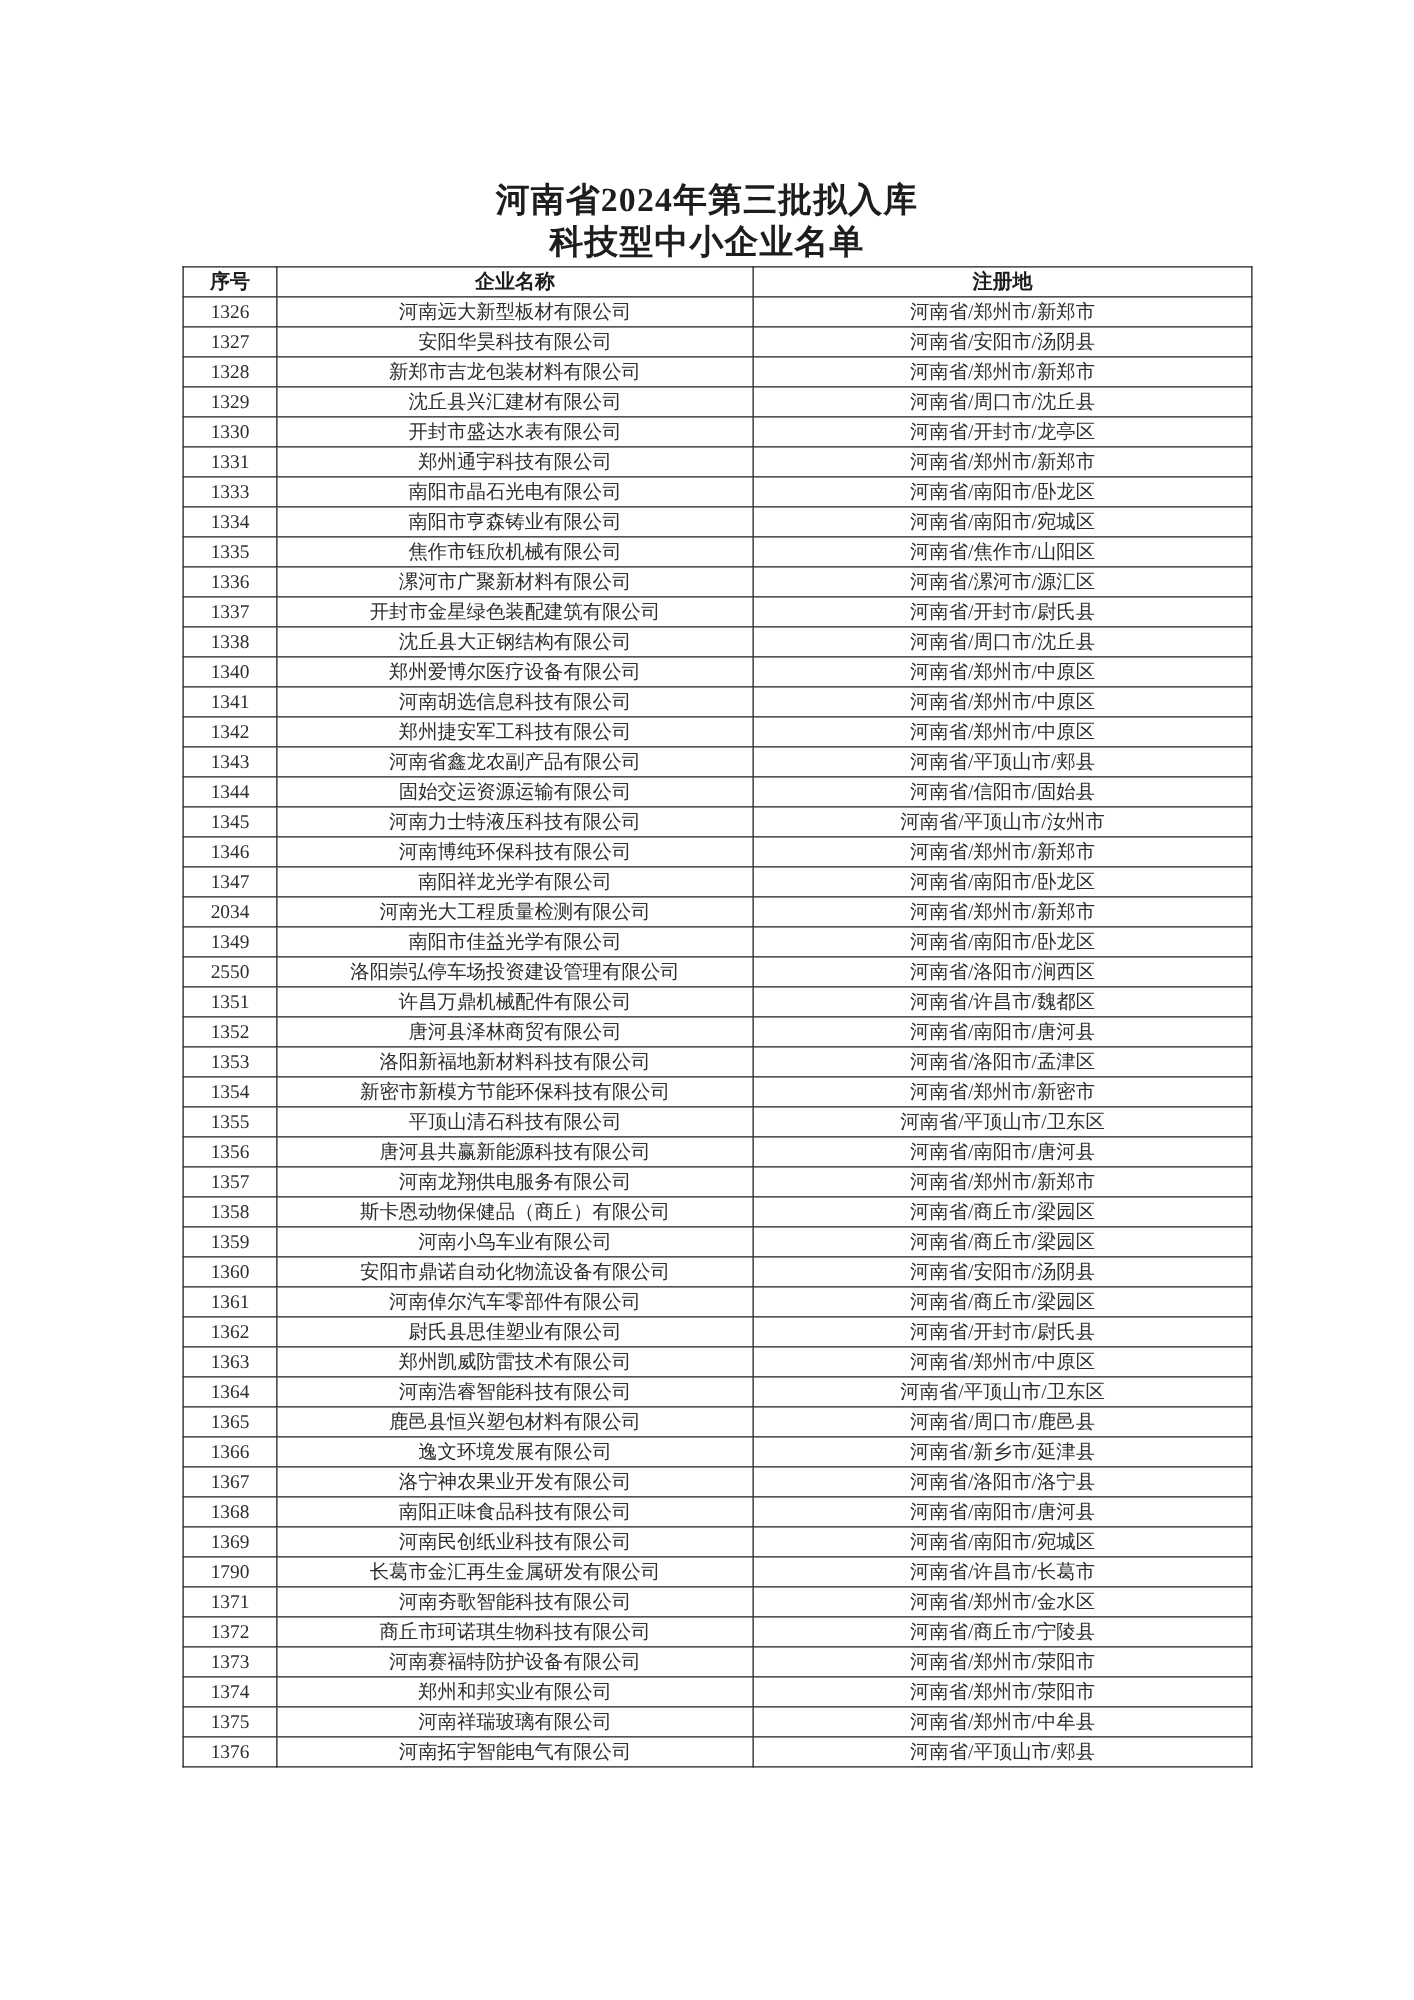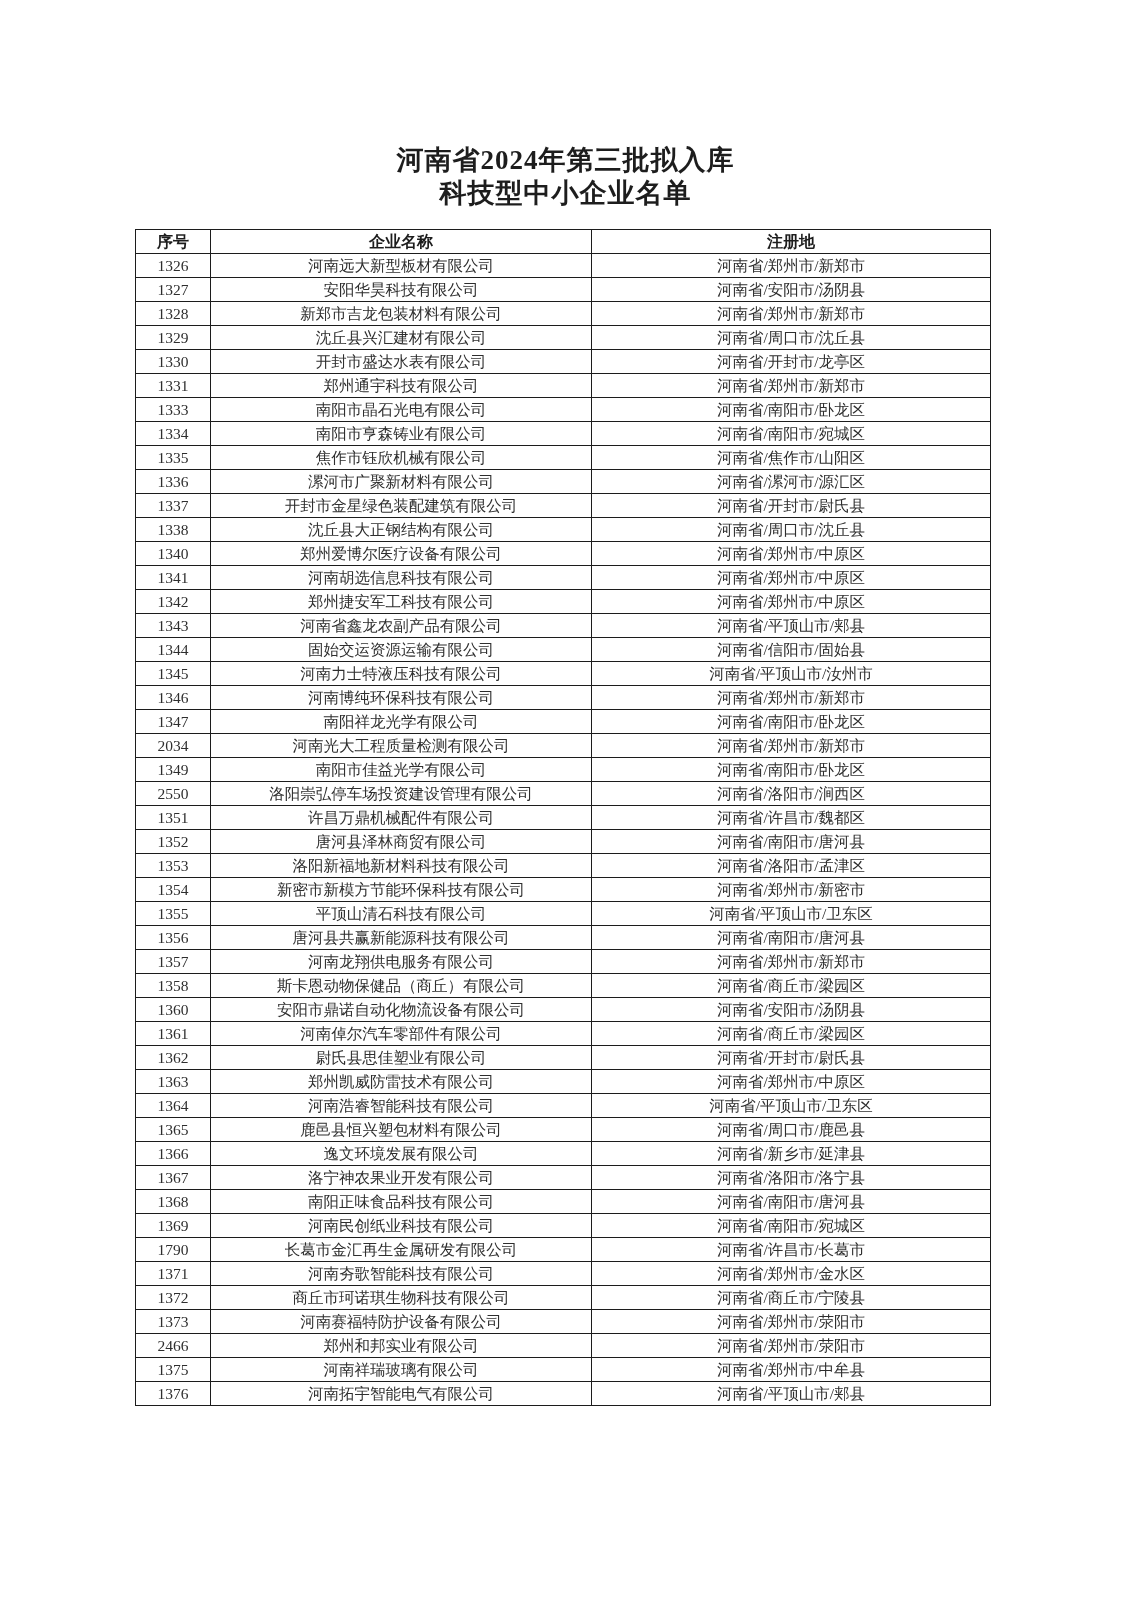--- a/index.html
+++ b/index.html
@@ -24,27 +24,26 @@
     color: #1d1d1d;
   }
   .title-line {
     font-size: 27px;
     font-weight: bold;
     line-height: 33px;
     letter-spacing: 1px;
   }
   table.roster {
     position: absolute;
-    left: 135px;
+    left: 146px;
     top: 213px;
     width: 855px;
     border-collapse: collapse;
     table-layout: fixed;
     color: #2e2e2e;
-    margin-top: 16px;
   }
   table.roster th, table.roster td {
     border: 1.6px solid #1c1c1c;
     height: 24px;
     padding: 0 2px;
     text-align: center;
     vertical-align: middle;
     font-size: 15.5px;
     line-height: 1;
     white-space: nowrap;
@@ -232,20 +231,25 @@
           <td>1357</td>
           <td>河南龙翔供电服务有限公司</td>
           <td>河南省/郑州市/新郑市</td>
         </tr>
         <tr>
           <td>1358</td>
           <td>斯卡恩动物保健品（商丘）有限公司</td>
           <td>河南省/商丘市/梁园区</td>
         </tr>
         <tr>
+          <td>1359</td>
+          <td>河南小鸟车业有限公司</td>
+          <td>河南省/商丘市/梁园区</td>
+        </tr>
+        <tr>
           <td>1360</td>
           <td>安阳市鼎诺自动化物流设备有限公司</td>
           <td>河南省/安阳市/汤阴县</td>
         </tr>
         <tr>
           <td>1361</td>
           <td>河南倬尔汽车零部件有限公司</td>
           <td>河南省/商丘市/梁园区</td>
         </tr>
         <tr>
@@ -302,21 +306,21 @@
           <td>1372</td>
           <td>商丘市珂诺琪生物科技有限公司</td>
           <td>河南省/商丘市/宁陵县</td>
         </tr>
         <tr>
           <td>1373</td>
           <td>河南赛福特防护设备有限公司</td>
           <td>河南省/郑州市/荥阳市</td>
         </tr>
         <tr>
-          <td>2466</td>
+          <td>1374</td>
           <td>郑州和邦实业有限公司</td>
           <td>河南省/郑州市/荥阳市</td>
         </tr>
         <tr>
           <td>1375</td>
           <td>河南祥瑞玻璃有限公司</td>
           <td>河南省/郑州市/中牟县</td>
         </tr>
         <tr>
           <td>1376</td>

